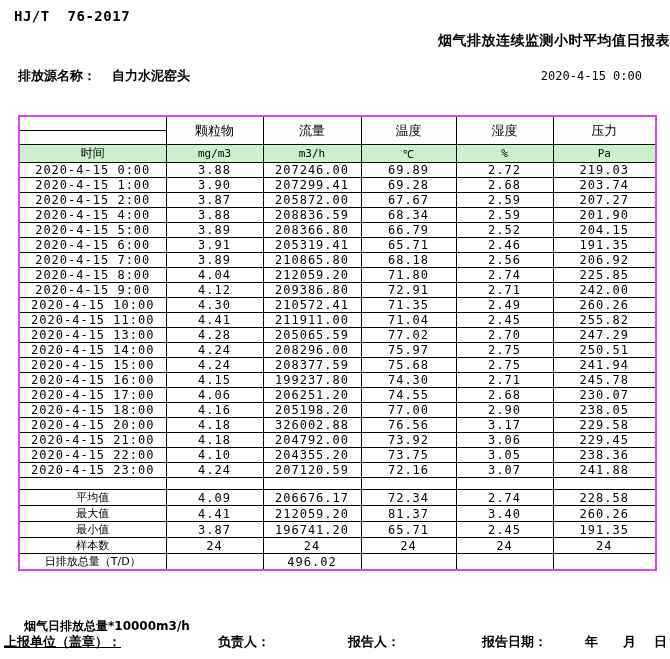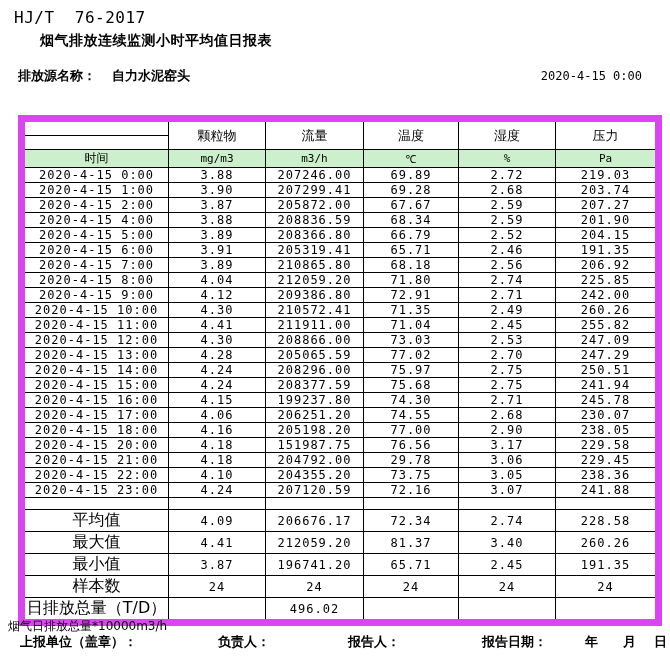--- a/index.html
+++ b/index.html
@@ -3,59 +3,59 @@
 <meta charset="utf-8">
 <style>
   html,body{margin:0;padding:0;}
   body{
     width:670px;height:659px;position:relative;background:#ffffff;color:#000;
     font-family:"DejaVu Sans","Liberation Sans",sans-serif;overflow:hidden;
   }
   .std-code{
     position:absolute;left:14px;top:8px;
     font-family:"DejaVu Sans Mono","Liberation Mono",monospace;
-    font-size:16px;font-weight:normal;white-space:pre;letter-spacing:0.5px;
+    font-size:14px;font-weight:bold;white-space:pre;letter-spacing:0.5px;
   }
   .doc-title{
-    position:absolute;left:40px;top:32px;width:630px;text-align:left;
+    position:absolute;left:40px;top:32px;width:630px;text-align:right;
     font-size:14px;font-weight:bold;letter-spacing:0.5px;
   }
   .meta-row{position:absolute;left:18px;top:67px;font-size:13px;font-weight:bold;}
   .meta-row .src-value{margin-left:16px;}
   .report-datetime{
     position:absolute;right:28px;top:69px;
     font-family:"DejaVu Sans Mono","Liberation Mono",monospace;font-size:12px;
   }
   .tbl-wrap{position:absolute;left:18px;top:115px;}
   table{border-collapse:collapse;table-layout:fixed;width:637px;}
   td,th{
     border:1px solid #000;text-align:center;vertical-align:middle;
     padding:0;overflow:hidden;white-space:nowrap;
   }
-  table{border:7px solid #d946ef;}
+  table{border:2px solid #d946ef;}
   tr.metrics th{height:27px;font-size:13px;font-weight:normal;}
   td.split{padding:0;border-bottom:none;}
   td.split .half{height:13px;}
   td.split .half.top{border-bottom:1px solid #000;}
   tr.units td{
     height:15px;font-size:11px;
     font-family:"DejaVu Sans Mono","Liberation Mono",monospace;
   }
   tr.units td.cjk{font-family:"DejaVu Sans","Liberation Sans",sans-serif;font-size:12px;}
   tr.data td, tr.summary td{height:14px;}
   td.num, td.time{
     font-family:"DejaVu Sans Mono","Liberation Mono",monospace;
     font-size:12px;letter-spacing:1px;
   }
-  td.label{font-size:16px;}
+  td.label{font-size:11px;}
   tr.spacer td{height:11px;}
-  .footnote{position:absolute;left:8px;top:618px;font-size:12px;font-weight:normal;}
+  .footnote{position:absolute;left:24px;top:618px;font-size:12px;font-weight:bold;}
   .sig-line{position:absolute;left:0;top:633px;width:670px;height:16px;font-size:13px;font-weight:bold;}
   .sig-line span{position:absolute;top:0;white-space:nowrap;}
-  .lbl-unit{left:20px;}
+  .lbl-unit{left:4px;text-decoration:underline;}
   .lbl-resp{left:218px;}
   .lbl-reporter{left:348px;}
   .lbl-date{left:482px;text-align:center;}
   .lbl-year{left:585px;}
   .lbl-month{left:623px;}
   .lbl-day{left:654px;}
 </style>
 </head>
 <body>
 
@@ -183,28 +183,20 @@
         </tr>
         <tr class="data">
           <td class="time">2020-4-15 11:00</td>
           <td class="num">4.41</td>
           <td class="num">211911.00</td>
           <td class="num">71.04</td>
           <td class="num">2.45</td>
           <td class="num">255.82</td>
         </tr>
         <tr class="data">
-          <td class="time">2020-4-15 12:00</td>
-          <td class="num">4.30</td>
-          <td class="num">208866.00</td>
-          <td class="num">73.03</td>
-          <td class="num">2.53</td>
-          <td class="num">247.09</td>
-        </tr>
-        <tr class="data">
           <td class="time">2020-4-15 13:00</td>
           <td class="num">4.28</td>
           <td class="num">205065.59</td>
           <td class="num">77.02</td>
           <td class="num">2.70</td>
           <td class="num">247.29</td>
         </tr>
         <tr class="data">
           <td class="time">2020-4-15 14:00</td>
           <td class="num">4.24</td>
@@ -241,30 +233,30 @@
           <td class="time">2020-4-15 18:00</td>
           <td class="num">4.16</td>
           <td class="num">205198.20</td>
           <td class="num">77.00</td>
           <td class="num">2.90</td>
           <td class="num">238.05</td>
         </tr>
         <tr class="data">
           <td class="time">2020-4-15 20:00</td>
           <td class="num">4.18</td>
-          <td class="num">151987.75</td>
+          <td class="num">326002.88</td>
           <td class="num">76.56</td>
           <td class="num">3.17</td>
           <td class="num">229.58</td>
         </tr>
         <tr class="data">
           <td class="time">2020-4-15 21:00</td>
           <td class="num">4.18</td>
           <td class="num">204792.00</td>
-          <td class="num">29.78</td>
+          <td class="num">73.92</td>
           <td class="num">3.06</td>
           <td class="num">229.45</td>
         </tr>
         <tr class="data">
           <td class="time">2020-4-15 22:00</td>
           <td class="num">4.10</td>
           <td class="num">204355.20</td>
           <td class="num">73.75</td>
           <td class="num">3.05</td>
           <td class="num">238.36</td>

